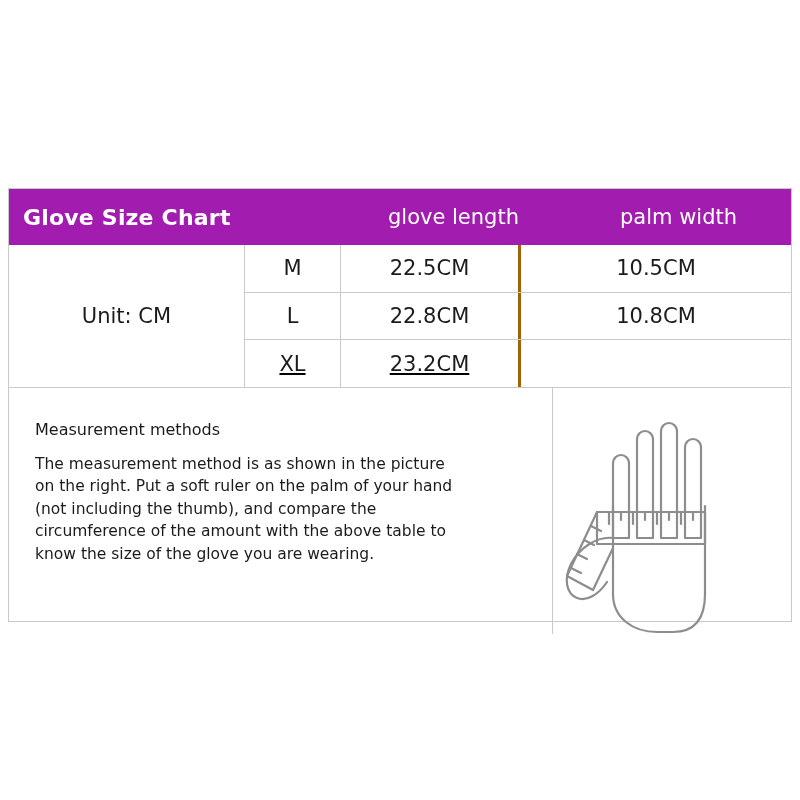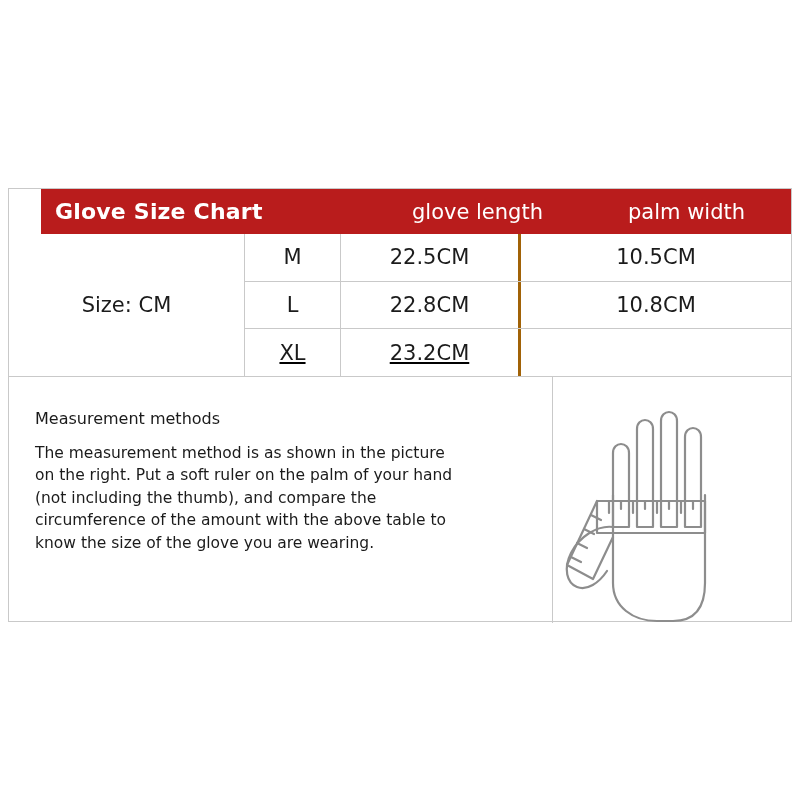--- a/index.html
+++ b/index.html
@@ -26,24 +26,23 @@
     width: 784px;
     height: 434px;
     border: 1px solid #c9c9c9;
     box-sizing: border-box;
     background: #ffffff;
   }
 
   
   .header-row {
     display: flex;
-    height: 45px;
-    background: #b91c1c;
+    height: 56px;
+    background: #a21caf;
     color: #ffffff;
-    margin-left: 32px;
   }
   .header-title {
     width: 236px;
     display: flex;
     align-items: center;
     padding-left: 14px;
     box-sizing: border-box;
     font-size: 22px;
     font-weight: bold;
     letter-spacing: 0.2px;
@@ -146,21 +145,21 @@
   <div class="chart">
 
     <div class="header-row">
       <div class="header-title">Glove Size Chart</div>
       <div class="header-blank"></div>
       <div class="header-cell len">glove length</div>
       <div class="header-cell">palm width</div>
     </div>
 
     <div class="table-body">
-      <div class="unit-cell">Size: CM</div>
+      <div class="unit-cell">Unit: CM</div>
       <div class="rows">
         <div class="row">
           <div class="cell size">M</div>
           <div class="cell length">22.5CM</div>
           <div class="cell width">10.5CM</div>
         </div>
         <div class="row">
           <div class="cell size">L</div>
           <div class="cell length">22.8CM</div>
           <div class="cell width">10.8CM</div>

